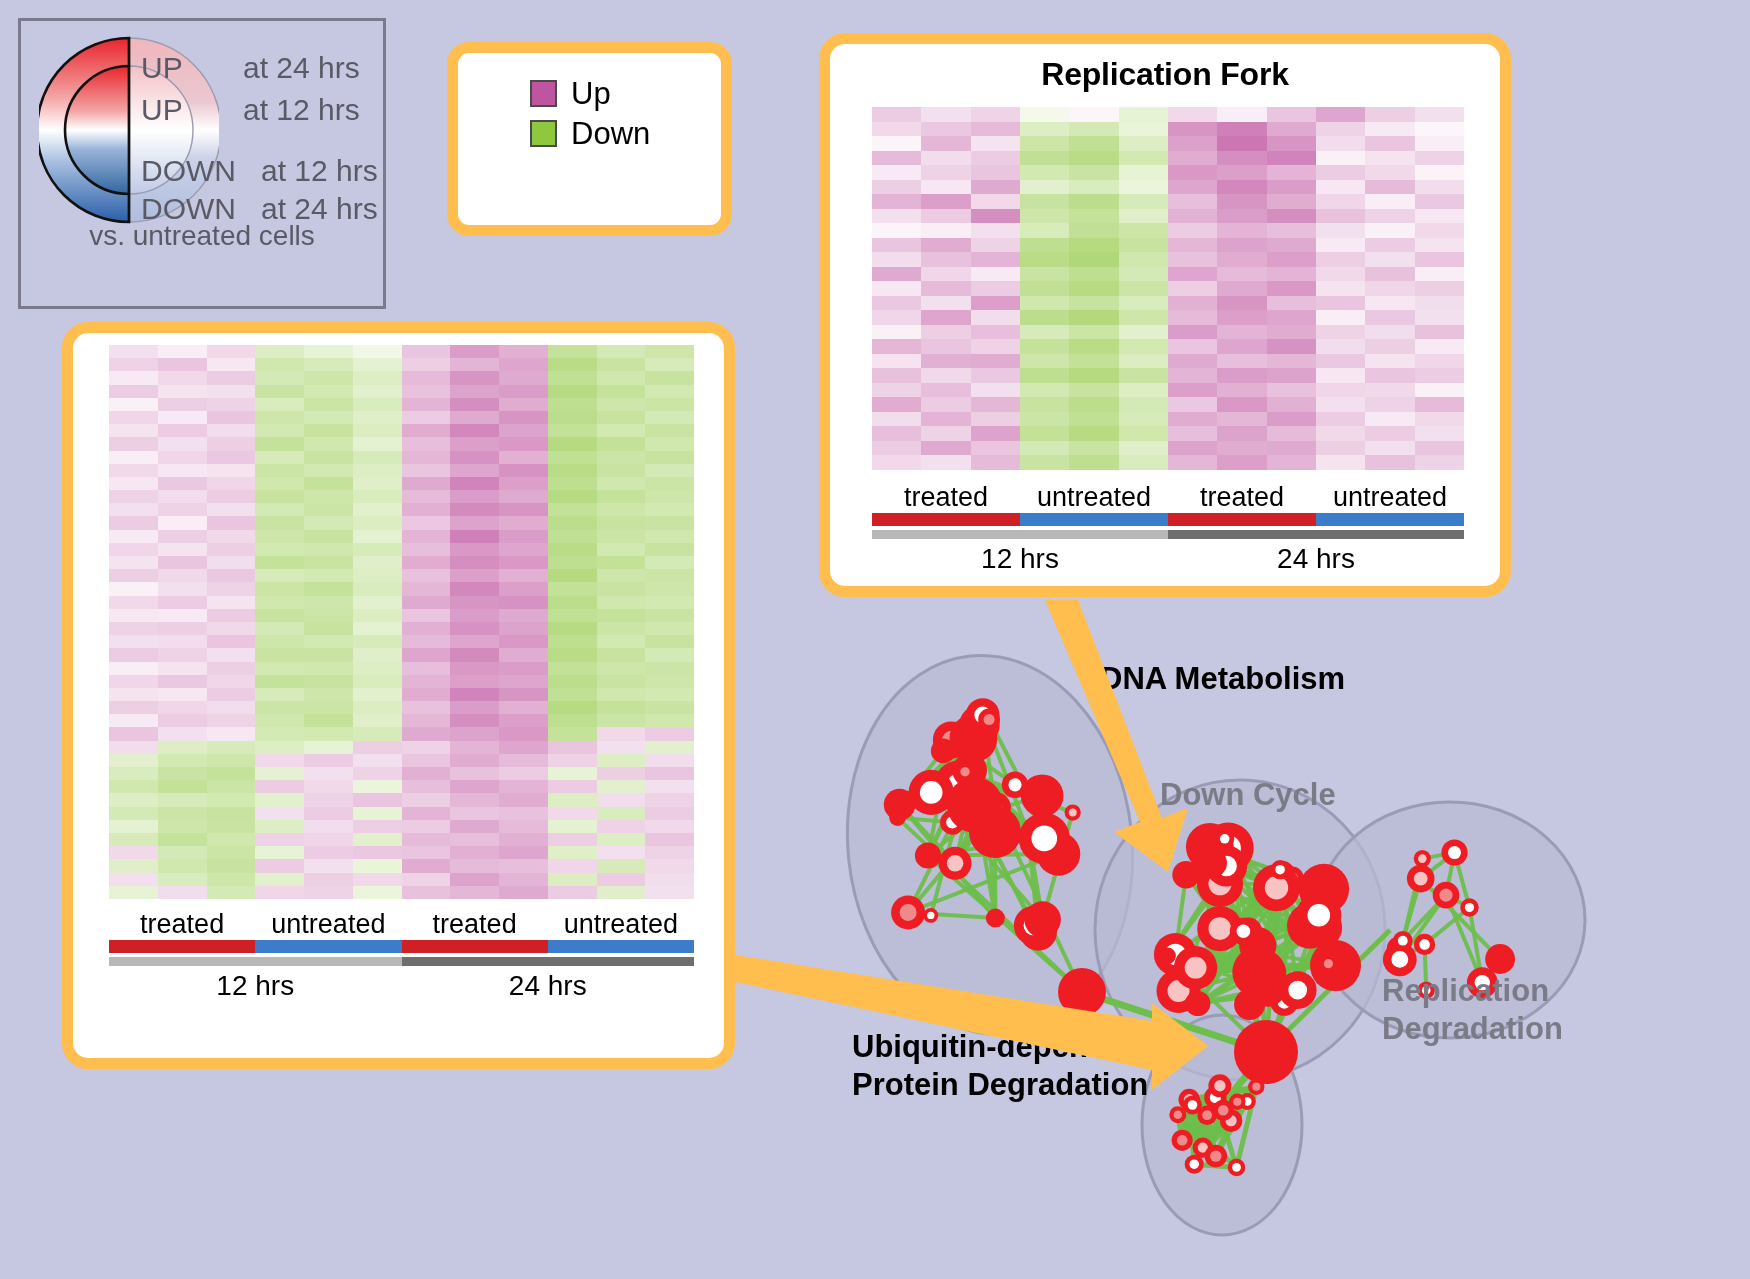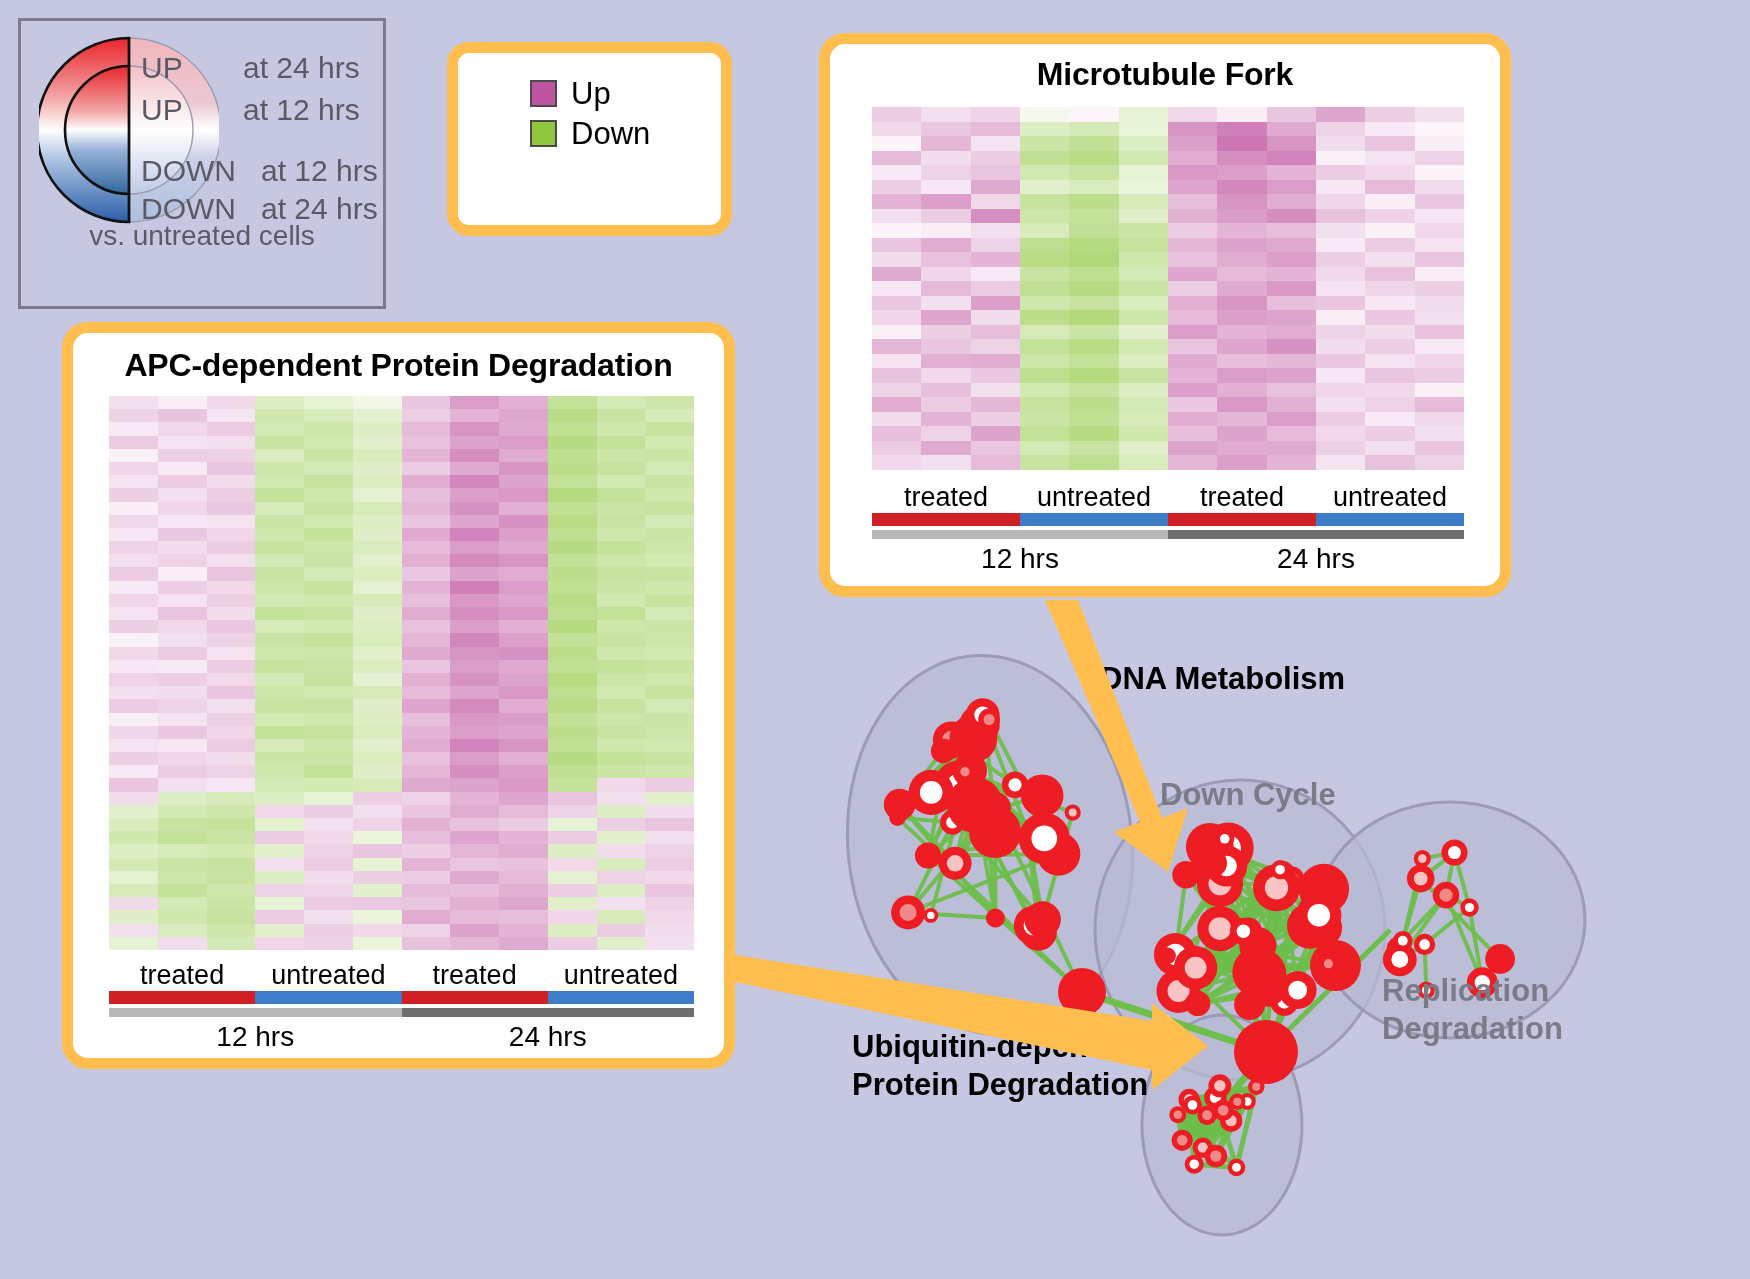--- a/index.html
+++ b/index.html
@@ -175,21 +175,21 @@
         <span class="lbl">Up</span>
       </div>
       <div class="legend-row">
         <span class="legend-swatch" id="sw-down" style="background: rgb(143, 199, 62);"></span>
         <span class="lbl">Down</span>
       </div>
     </div>
   </div>
 
   <div class="panel" id="replication-panel">
-    <div class="panel-title" style="margin-top:12px;">Microtubule Fork</div>
+    <div class="panel-title" style="margin-top:12px;">Replication Fork</div>
     <div style="padding:14px 36px 0 42px;">
       <div class="heatmap" id="hm-replication" style="grid-template-columns: repeat(12, 1fr); grid-auto-rows: 14.5px;">
           <div class="hm-cell" style="background:rgb(236,204,227)"></div>
           <div class="hm-cell" style="background:rgb(243,224,238)"></div>
           <div class="hm-cell" style="background:rgb(239,212,231)"></div>
           <div class="hm-cell" style="background:rgb(244,249,236)"></div>
           <div class="hm-cell" style="background:rgb(252,246,250)"></div>
           <div class="hm-cell" style="background:rgb(230,243,213)"></div>
           <div class="hm-cell" style="background:rgb(241,217,234)"></div>
           <div class="hm-cell" style="background:rgb(249,238,246)"></div>
@@ -503,21 +503,20 @@
           <div style="background:#6e6e6e"></div>
         </div>
       <div class="time-labels" style="margin-top:4px;">
         <div>12 hrs</div>
         <div>24 hrs</div>
       </div>
     </div>
   </div>
 
   <div class="panel" id="apc-panel">
-    <div class="panel-title" style="margin-top:14px;">APC-dependent Protein Degradation</div>
     <div style="padding:12px 30px 0 36px;">
       <div class="heatmap" id="hm-apc" style="grid-template-columns: repeat(12, 1fr); grid-auto-rows: 13.2px;">
           <div class="hm-cell" style="background:rgb(243,224,238)"></div>
           <div class="hm-cell" style="background:rgb(249,238,246)"></div>
           <div class="hm-cell" style="background:rgb(241,217,234)"></div>
           <div class="hm-cell" style="background:rgb(221,238,197)"></div>
           <div class="hm-cell" style="background:rgb(230,243,213)"></div>
           <div class="hm-cell" style="background:rgb(242,248,232)"></div>
           <div class="hm-cell" style="background:rgb(233,197,223)"></div>
           <div class="hm-cell" style="background:rgb(218,156,200)"></div>

